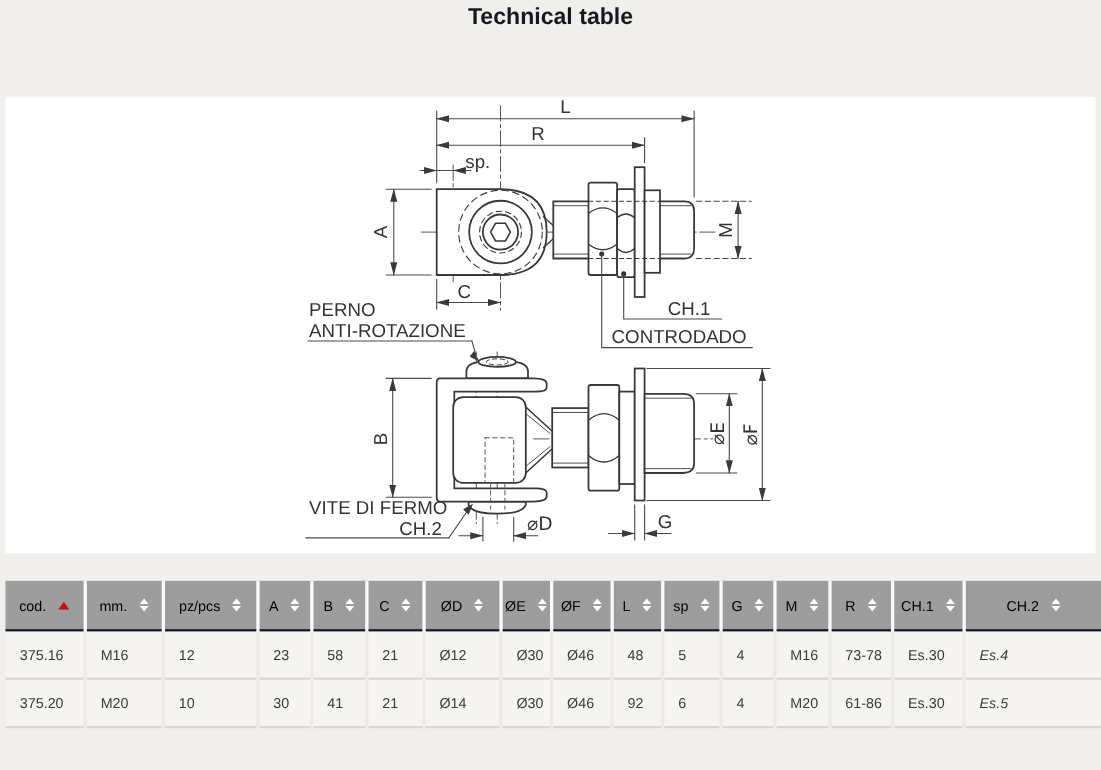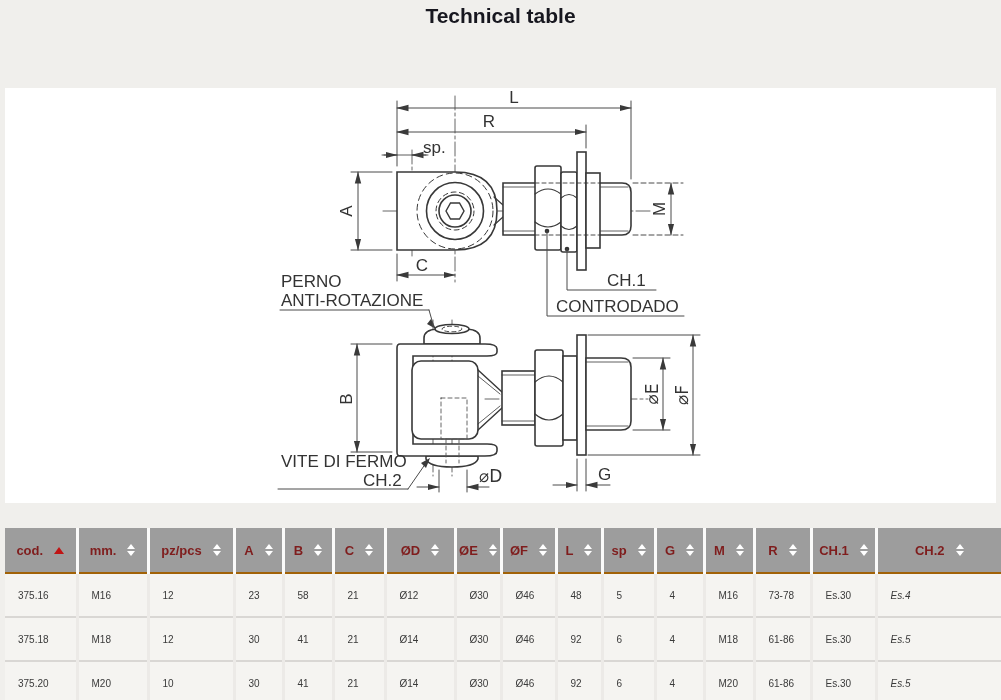--- a/index.html
+++ b/index.html
@@ -31,39 +31,39 @@
     top:528px; left:5px;
     width:996px;
   }
   table {
     width:100%;
     border-collapse:collapse;
     table-layout:fixed;
   }
   thead th {
     background:#9d9d9d;
-    color:#7f1d1d;
+    color:#000000;
     font-size:13px;
-    font-weight:700;
+    font-weight:400;
     height:45px;
     border-right:3px solid #fbfbfa;
-    border-bottom:2px solid #a16207;
+    border-bottom:2px solid #0f172a;
     vertical-align:middle;
   }
   thead th:last-child { border-right:none; }
   .th-inner {
     display:flex;
     align-items:center;
     justify-content:center;
     gap:11px;
   }
   tbody td {
     background:#f5f4f1;
     color:#3a3a3a;
-    font-size:10px;
+    font-size:13px;
     height:44px;
     padding-left:13px;
     vertical-align:middle;
     border-right:3px solid #eceae7;
     border-bottom:2px solid #d9d7d4;
   }
   tbody td:last-child { border-right:none;font-style:italic; }
 
   
   .sorter { display:flex; flex-direction:column; align-items:center; }
@@ -425,38 +425,20 @@
           <td>Ø46</td>
           <td>48</td>
           <td>5</td>
           <td>4</td>
           <td>M16</td>
           <td>73-78</td>
           <td>Es.30</td>
           <td>Es.4</td>
         </tr>
         <tr>
-          <td>375.18</td>
-          <td>M18</td>
-          <td>12</td>
-          <td>30</td>
-          <td>41</td>
-          <td>21</td>
-          <td>Ø14</td>
-          <td>Ø30</td>
-          <td>Ø46</td>
-          <td>92</td>
-          <td>6</td>
-          <td>4</td>
-          <td>M18</td>
-          <td>61-86</td>
-          <td>Es.30</td>
-          <td>Es.5</td>
-        </tr>
-        <tr>
           <td>375.20</td>
           <td>M20</td>
           <td>10</td>
           <td>30</td>
           <td>41</td>
           <td>21</td>
           <td>Ø14</td>
           <td>Ø30</td>
           <td>Ø46</td>
           <td>92</td>

